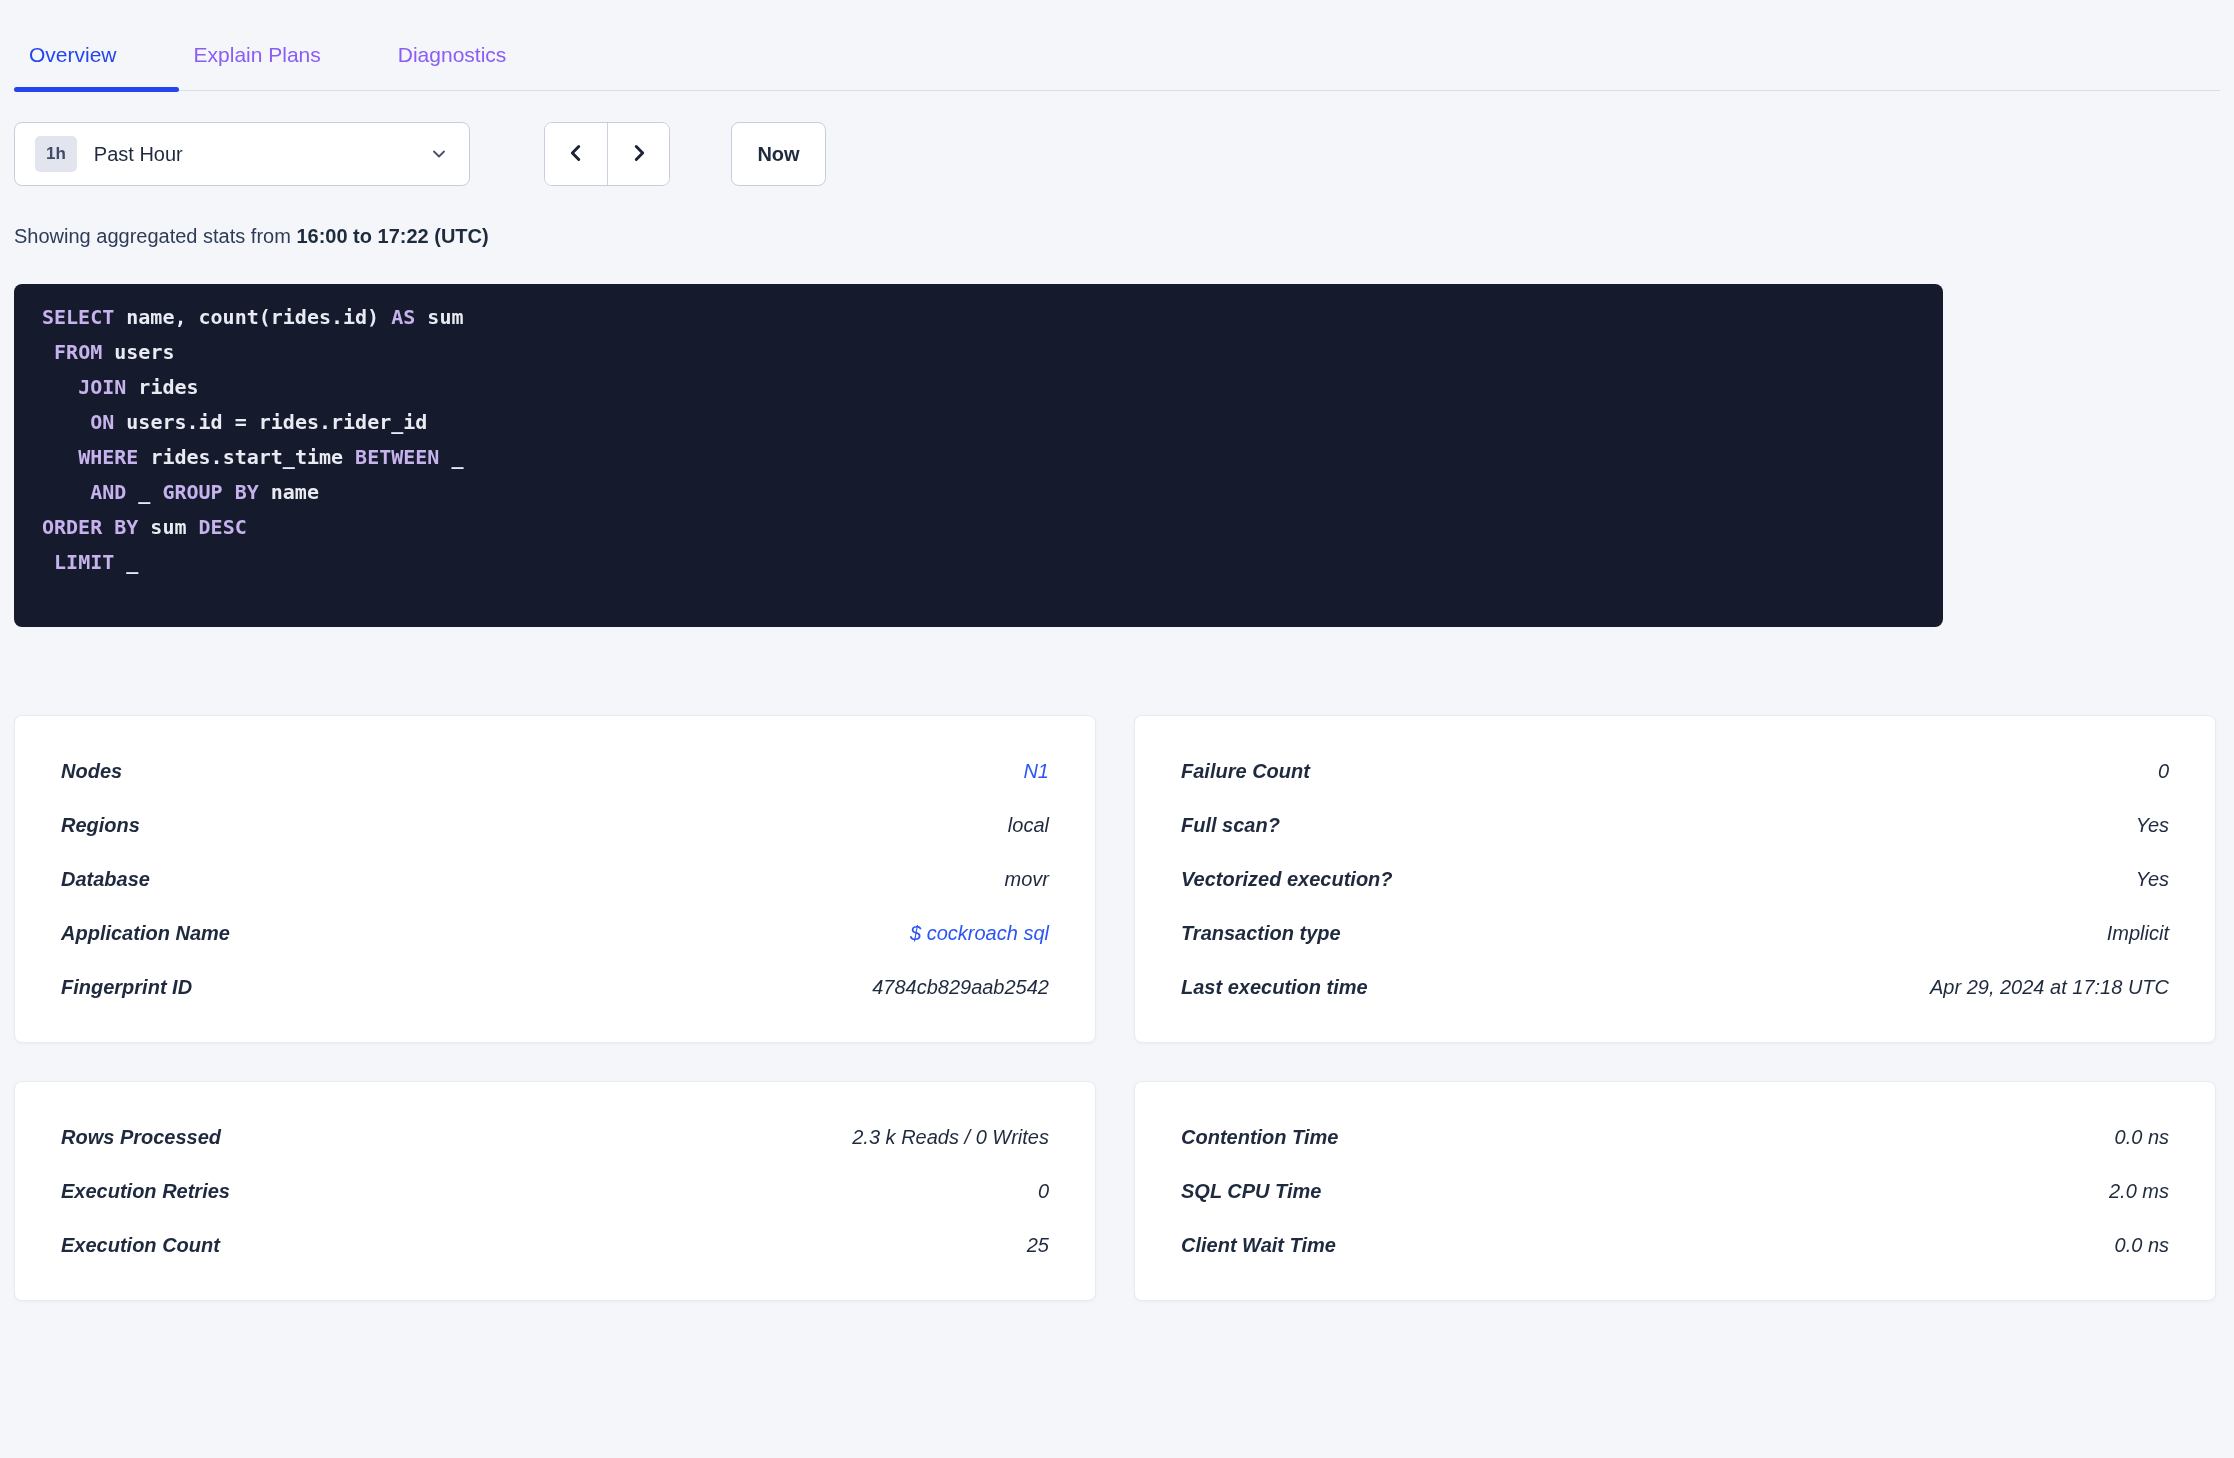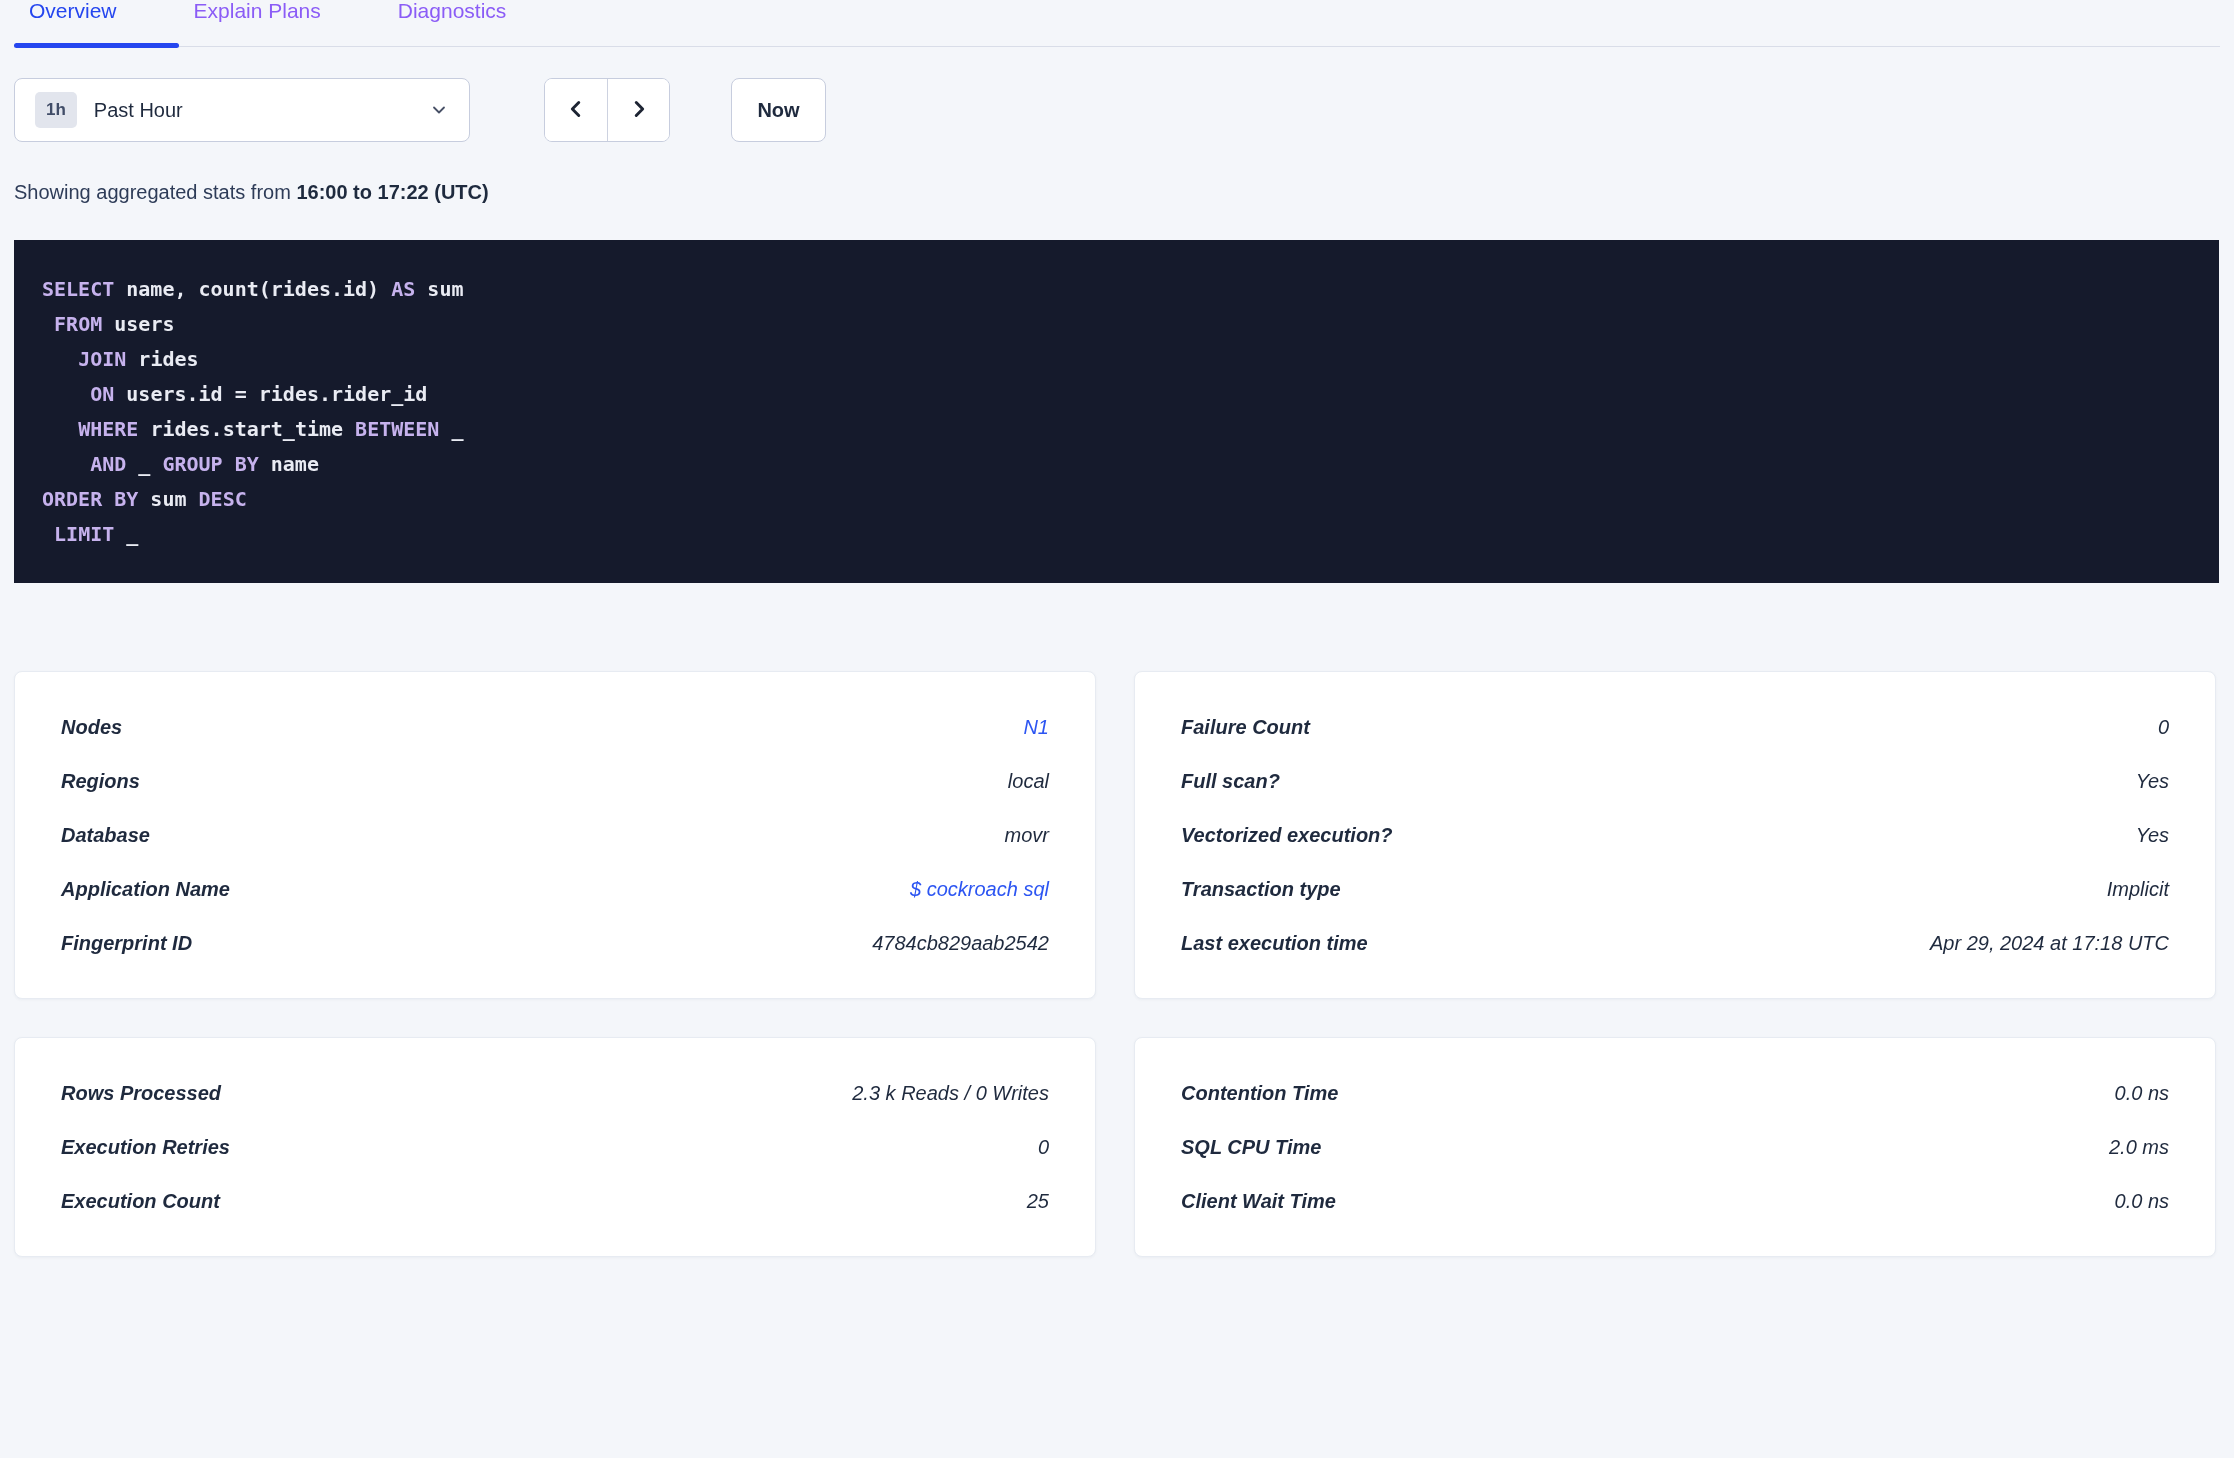--- a/index.html
+++ b/index.html
@@ -17,20 +17,21 @@
     font-size: 24px;
     line-height: 30px;
     font-weight: 700;
     color: #1f2a3e;
     letter-spacing: .2px;
   }
 
   
   .tabs {
     display: flex;
+    margin-top: 44px;
     border-bottom: 1px solid #d9dde8;
   }
   .tab {
     position: relative;
     padding: 0 62px 24px 15px;
     font-size: 21px;
     line-height: 22px;
     color: #8b5cf6;
     cursor: pointer;
   }
@@ -102,25 +103,25 @@
     cursor: pointer;
   }
 
   
   .stats-line { margin-top: 38px; font-size: 20px; line-height: 24px; color: #2e3c58; }
   .stats-range { font-weight: 700; color: #1e2a3e; }
 
   
   .code-box {
     margin-top: 36px;
-    width: 2205px;
+    width: 1929px;
     height: 343px;
     background: #151a2c;
-    border-radius: 0;
-    padding: 32px 28px;
+    border-radius: 8px;
+    padding: 16px 28px;
     overflow: hidden;
   }
   .code-line {
     font-family: "DejaVu Sans Mono", monospace;
     font-size: 20px;
     line-height: 35px;
     font-weight: 700;
     white-space: pre;
     color: #e9ebf3;
   }

